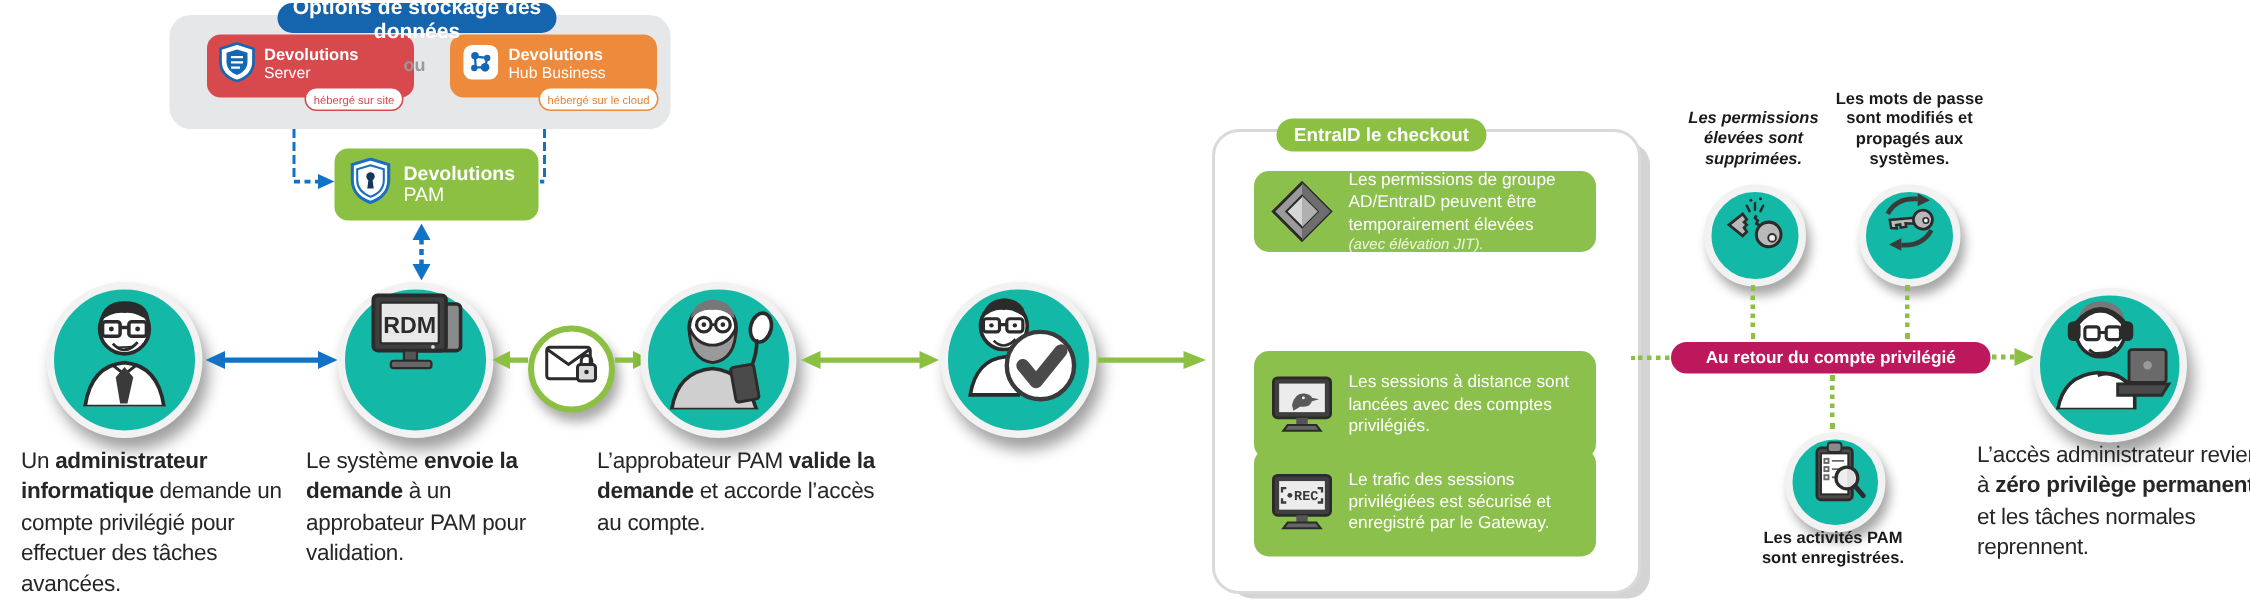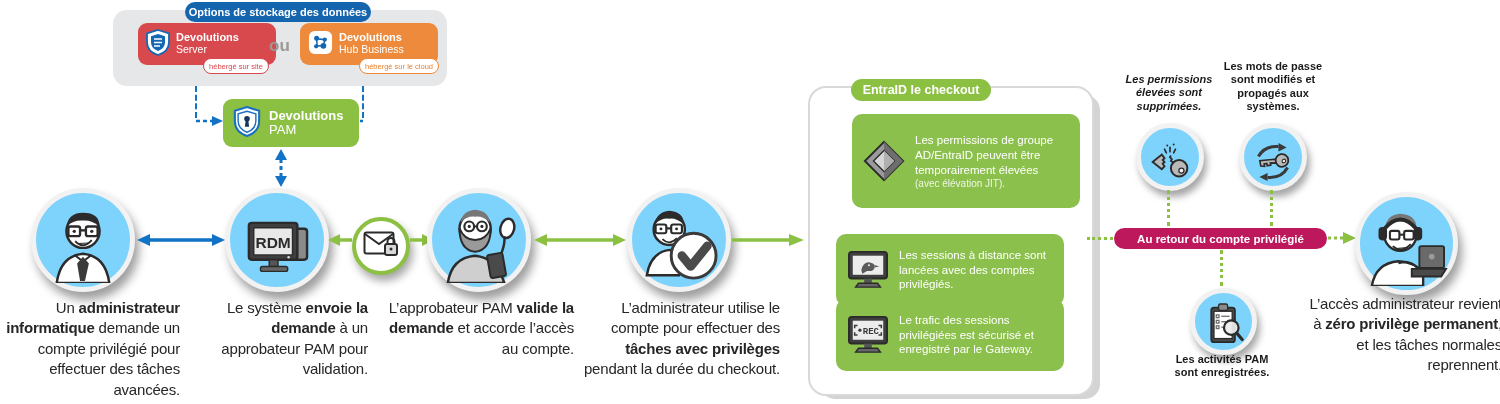--- a/index.html
+++ b/index.html
@@ -1,47 +1,47 @@
 <!DOCTYPE html>
 <html><head>
 <meta charset="utf-8">
 <style>
   html,body{margin:0;padding:0;background:#fff;}
   .canvas{position:relative;width:1500px;height:404px;background:#fff;overflow:hidden;
           font-family:"Liberation Sans",sans-serif;color:#262626;}
   .abs{position:absolute;}
   .pill{display:flex;align-items:center;justify-content:center;color:#fff;border-radius:999px;text-align:center;}
-  .circle{position:absolute;border-radius:50%;background:#7dd3fc;border:5px solid #f2f2f2;
-          box-shadow:4px 8px 10px rgba(0,0,0,.38);display:flex;align-items:flex-end;justify-content:center;}
-  .caption{position:absolute;text-align:right;font-size:15px;line-height:1.36;letter-spacing:-.2px;}
+  .circle{position:absolute;border-radius:50%;background:#14b8a6;border:5px solid #f2f2f2;
+          box-shadow:4px 8px 10px rgba(0,0,0,.38);display:flex;align-items:flex-start;justify-content:center;}
+  .caption{position:absolute;text-align:left;font-size:15px;line-height:1.36;letter-spacing:-.2px;margin-left:12px;}
   .caption .b{font-weight:bold;}
   .small-label{position:absolute;text-align:center;font-size:11px;font-weight:bold;line-height:1.22;color:#1a1a1a;}
   .card{position:absolute;border-radius:9px;display:flex;align-items:center;gap:6px;padding:0 8px;color:#fff;}
   .card .brand{font-size:11px;font-weight:bold;line-height:1.08;}
   .card .product{font-size:10.5px;line-height:1.08;}
   .badge{position:absolute;background:#fff;border-radius:8px;display:flex;align-items:center;justify-content:center;
          font-size:7.5px;z-index:3;}
   .vdash-blue{position:absolute;width:0;border-left:2.5px dashed #1273C6;}
   .vdot-green{position:absolute;width:0;border-left:3px dotted #8CC043;}
   .hdot-green{position:absolute;height:0;border-top:3px dotted #8CC043;}
   .panel{position:absolute;background:#fff;border:2px solid #D9D9D9;border-radius:18px;
          box-shadow:9px 6px 0 -3px #D4D4D4;}
   .pbox{position:absolute;left:26px;width:228px;background:#8CC04C;border-radius:10px;
         display:flex;align-items:center;gap:8px;padding:0 9px;box-sizing:border-box;color:#fff;}
   .pbox .ptext{font-size:11.5px;line-height:1.28;}
-  .pbox .pnote{font-size:10px;opacity:.85;}
+  .pbox .pnote{font-size:10px;font-style:italic;opacity:.85;}
   .picon{flex:0 0 46px;display:flex;align-items:center;justify-content:center;font-family:Liberation Mono, monospace;}
 </style>
 </head>
 <body>
 
 <div class="canvas">
 
   <div class="abs" style="left:113px;top:10px;width:334px;height:76px;background:#E6E7E9;border-radius:14px;"></div>
-  <div class="pill abs" style="left:185px;top:2px;width:186px;height:20px;background:#1565AE;font-size:11px;font-weight:bold;z-index:2;">
+  <div class="pill abs" style="left:185px;top:2px;width:186px;height:20px;background:#1565AE;font-size:14px;font-weight:bold;z-index:2;">
     <span>Options de stockage des données</span>
   </div>
 
   <div class="card" style="left:138px;top:23px;width:122px;height:42px;background:#D8494E;">
     <span>
       <svg width="24" height="27" viewBox="0 0 24 27">
         <path d="M12 1 L23 4.5 V13 c0 7-4.5 11-11 13 C5.5 24 1 20 1 13 V4.5 Z" fill="#fff" stroke="#1468B3" stroke-width="1.8"></path>
         <path d="M12 5 L19 7.2 V13 c0 4.5-3 7.5-7 9 c-4-1.5-7-4.5-7-9 V7.2 Z" fill="#1468B3"></path>
         <g stroke="#fff" stroke-width="1.5">
             <line x1="8" y1="10" x2="16" y2="10"></line>
@@ -52,21 +52,21 @@
     </span>
     <span>
       <div class="brand">Devolutions</div>
       <div class="product">Server</div>
     </span>
   </div>
   <div class="badge" style="left:203px;top:58px;width:64px;height:14px;border:1.5px solid #D8494E;color:#D8494E;">
     <span>hébergé sur site</span>
   </div>
 
-  <div class="abs" style="left:269px;top:36px;font-size:17px;font-weight:bold;color:#9a9a9a;">ou</div>
+  <div class="abs" style="left:269px;top:36px;font-size:12px;font-weight:bold;color:#9a9a9a;">ou</div>
 
   <div class="card" style="left:300px;top:23px;width:122px;height:42px;background:#EE8A3B;">
     <span>
       <svg width="25" height="25" viewBox="0 0 26 26">
         <rect x="1" y="1" width="24" height="24" rx="6" fill="#fff"></rect>
         <g stroke="#1468B3" stroke-width="1.6">
             <line x1="9" y1="9" x2="17" y2="10"></line>
             <line x1="9" y1="9" x2="9.5" y2="16.5"></line>
             <line x1="17.5" y1="10" x2="16" y2="16.5"></line>
             <line x1="9.5" y1="16.5" x2="16" y2="16.5"></line>
@@ -224,21 +224,21 @@
       </svg>
     </span>
   </div>
 
   <svg class="abs" style="left:732px;top:233px;" width="72" height="14">
     <line x1="0" y1="7" x2="58" y2="7" stroke="#8CC043" stroke-width="3.5"></line>
     <polygon points="72,7 57,1 57,13" fill="#8CC043"></polygon>
   </svg>
 
   <div class="panel" style="left:808px;top:86px;width:282px;height:306px;">
-    <div class="pbox" style="top:26px;height:94px;margin-left:16px;">
+    <div class="pbox" style="top:26px;height:54px;">
       <span class="picon">
         <svg width="44" height="44" viewBox="0 0 46 46">
           <polygon points="23,3 43,23 23,43 3,23" fill="#9a9a9a" stroke="#2b2b2b" stroke-width="2"></polygon>
           <polygon points="23,3 43,23 23,43" fill="#6e6e6e"></polygon>
           <polygon points="23,12 34,23 23,34 12,23" fill="#d6d6d6" stroke="#2b2b2b" stroke-width="1.4"></polygon>
           <polygon points="23,12 34,23 23,34" fill="#b0b0b0"></polygon>
         </svg>
       </span>
       <span>
         <div class="ptext">Les permissions de groupe AD/EntraID peuvent être temporairement élevées</div>
@@ -369,16 +369,15 @@
         <circle cx="69" cy="49" r="3" fill="#9a9a9a"></circle>
         <path d="M48 62 h36 l-5 8 h-31 z" fill="#4a4a4a" stroke="#2b2b2b" stroke-width="2"></path>
         <path d="M34 56 Q46 52 54 61" fill="none" stroke="#2b2b2b" stroke-width="2.4"></path>
       </svg>
     </span>
   </div>
 
   <div class="caption" style="left:2px;top:298px;width:178px;"><span>Un </span><span class="b">administrateur informatique</span><span> demande un compte privilégié pour effectuer des tâches avancées.</span></div>
   <div class="caption" style="left:386px;top:298px;width:188px;"><span>L’approbateur PAM </span><span class="b">valide la demande</span><span> et accorde l’accès au compte.</span></div>
   <div class="caption" style="left:192px;top:298px;width:176px;"><span>Le système </span><span class="b">envoie la demande</span><span> à un approbateur PAM pour validation.</span></div>
-  <div class="caption" style="left:578px;top:298px;width:202px;"><span>L’administrateur utilise le compte pour effectuer des </span><span class="b">tâches avec privilèges</span><span> pendant la durée du checkout.</span></div>
   <div class="caption" style="left:1306px;top:294px;width:196px;"><span>L’accès administrateur revient à </span><span class="b">zéro privilège permanent</span><span>, et les tâches normales reprennent.</span></div>
 
 </div>
 
 </body></html>

